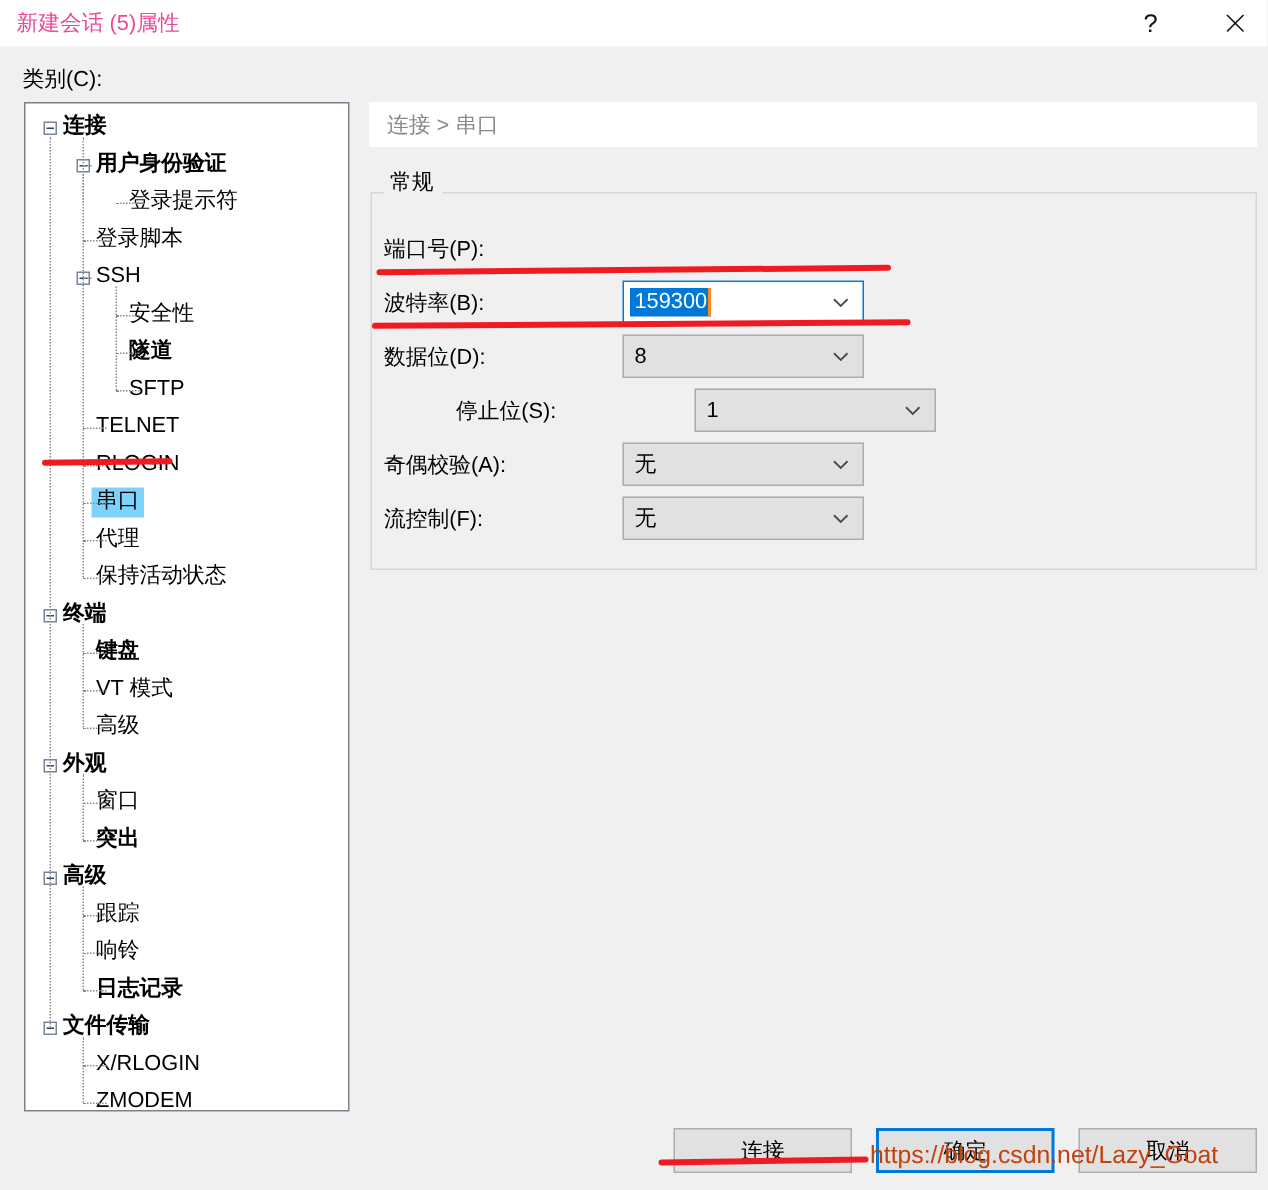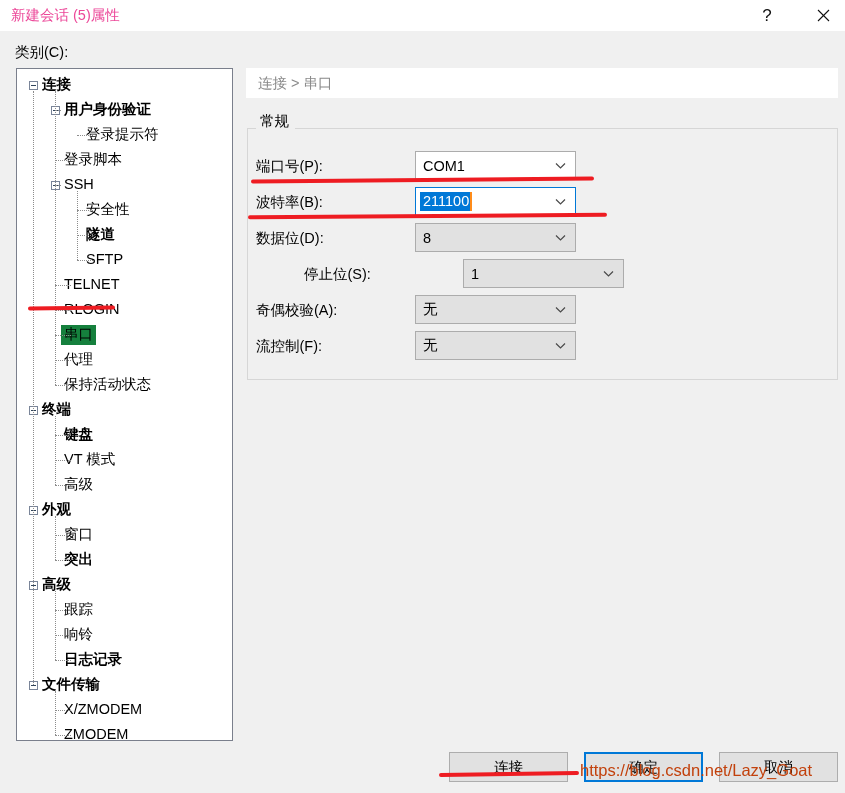--- a/index.html
+++ b/index.html
@@ -71,21 +71,21 @@
     display: flex;
     align-items: center;
     white-space: nowrap;
   }
   .tree-label {
     font-size: 14.5px;
     line-height: 1;
     padding: 2px 3px 3px 3px;
   }
   .tree-row.bold .tree-label { font-weight: bold; }
-  .tree-row.selected .tree-label { background: #15803d; }
+  .tree-row.selected .tree-label { background: #7dd3fc; }
   
   .expander {
     position: absolute;
     width: 9px; height: 9px;
     border: 1px solid #7a8599;
     background: #fff;
     box-sizing: border-box;
   }
   .expander::before {
     content: "";
@@ -329,21 +329,21 @@
         <span class="tree-label" style="position: absolute; left: 44px; top: 2px;">响铃</span>
       </div>
       <div class="tree-row bold" style="position: absolute; left: 0px; top: 579px; width: 215px;">
         <span class="tree-label" style="position: absolute; left: 44px; top: 2px;">日志记录</span>
       </div>
       <div class="tree-row bold" style="position: absolute; left: 0px; top: 604px; width: 232px;">
         <span class="expander" style="left: 12px; top: 8px;"></span>
         <span class="tree-label" style="position: absolute; left: 22px; top: 2px;">文件传输</span>
       </div>
       <div class="tree-row" style="position: absolute; left: 0px; top: 629px; width: 215px;">
-        <span class="tree-label" style="position: absolute; left: 44px; top: 2px;">X/ZMODEM</span>
+        <span class="tree-label" style="position: absolute; left: 44px; top: 2px;">X/RLOGIN</span>
       </div>
       <div class="tree-row" style="position: absolute; left: 0px; top: 654px; width: 215px;">
         <span class="tree-label" style="position: absolute; left: 44px; top: 2px;">ZMODEM</span>
       </div>
       <div class="vline" style="left: 16px; top: 22px; height: 594px;"></div>
       <div class="vline" style="left: 38px; top: 47px; height: 19px;"></div>
       <div class="vline" style="left: 38px; top: 22px; height: 294px;"></div>
       <div class="vline" style="left: 60px; top: 122px; height: 69px;"></div>
       <div class="vline" style="left: 38px; top: 347px; height: 69px;"></div>
       <div class="vline" style="left: 38px; top: 447px; height: 44px;"></div>
@@ -376,33 +376,25 @@
 
 <div id="breadcrumb-bar">
   <span id="breadcrumb-text">连接 &gt; 串口</span>
 </div>
 
 <div id="general-group"></div>
 <div id="general-legend">常规</div>
 <div id="fields-container">
     <div class="field-row" style="top: 151px;">
       <span class="field-label">端口号(P):</span>
-      <div class="combo enabled">
-        <span class="combo-value">COM1</span>
-        <span class="combo-arrow">
-          <svg width="11" height="7" viewBox="0 0 11 7">
-            <polyline points="1,1 5.5,5.5 10,1" fill="none" stroke="#4a4a4a" stroke-width="1.2"></polyline>
-          </svg>
-        </span>
-      </div>
     </div>
     <div class="field-row" style="top: 187px;">
       <span class="field-label">波特率(B):</span>
       <div class="combo focused">
-        <span class="combo-value">211100</span>
+        <span class="combo-value">159300</span>
         <span class="combo-arrow">
           <svg width="11" height="7" viewBox="0 0 11 7">
             <polyline points="1,1 5.5,5.5 10,1" fill="none" stroke="#4a4a4a" stroke-width="1.2"></polyline>
           </svg>
         </span>
       </div>
     </div>
     <div class="field-row" style="top: 223px;">
       <span class="field-label">数据位(D):</span>
       <div class="combo disabled">

